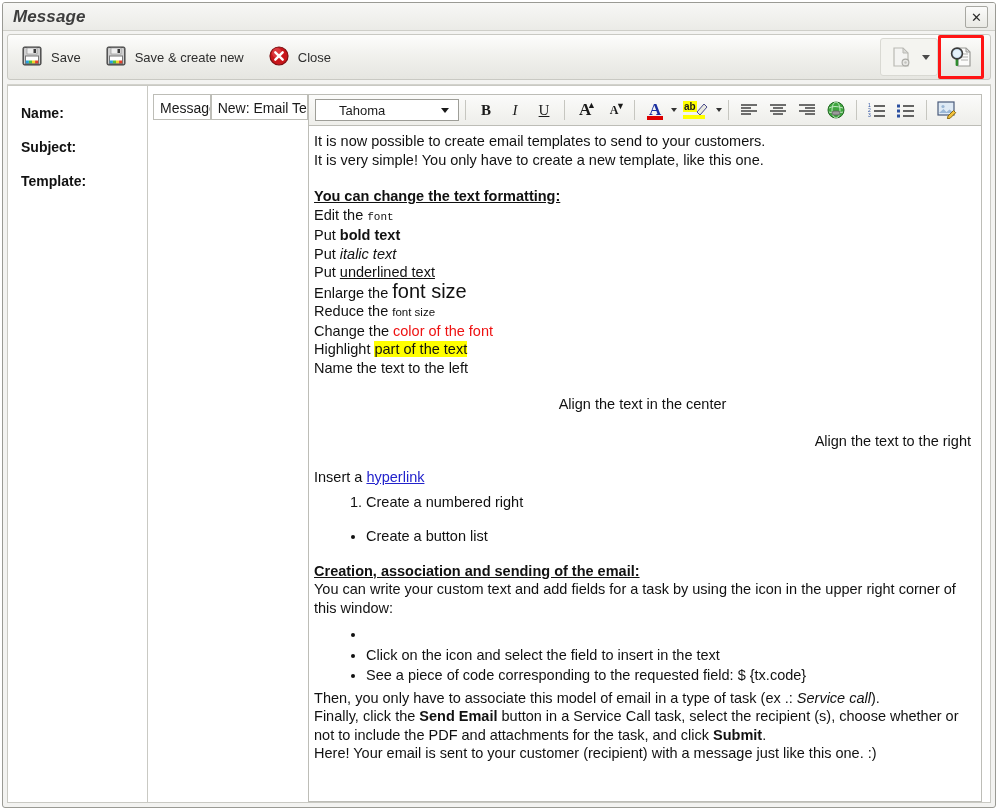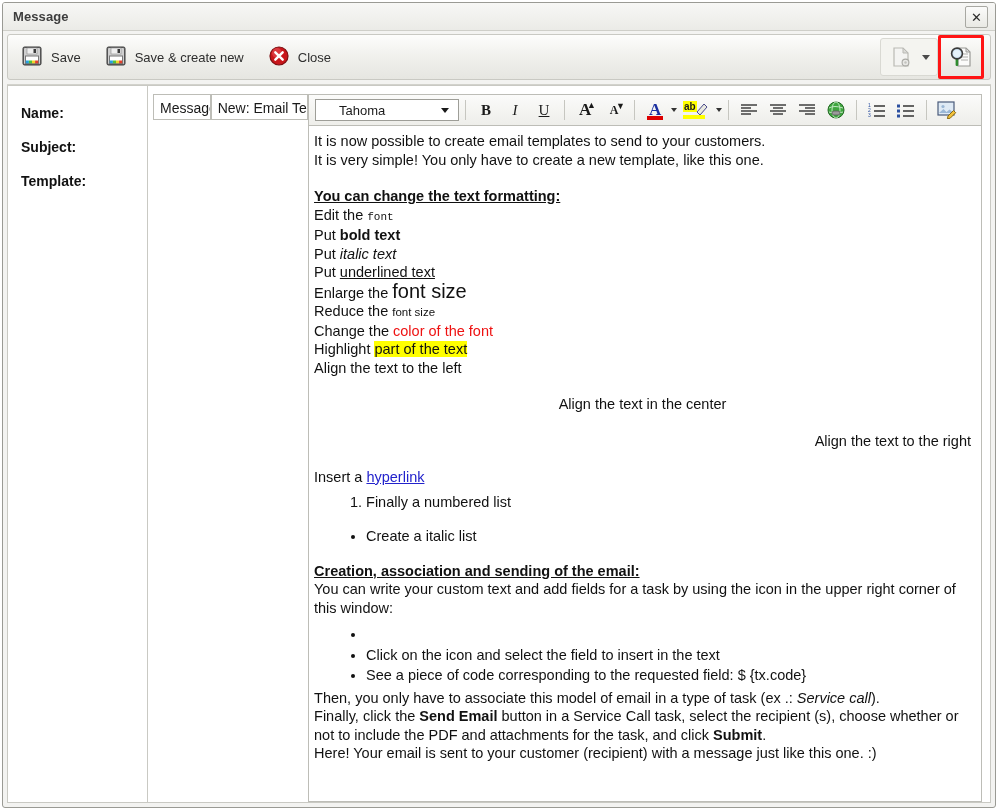--- a/index.html
+++ b/index.html
@@ -26,25 +26,26 @@
     height: 27px;
     flex: 0 0 27px;
     background: linear-gradient(to bottom, #f7f7f5 0%, #ebebe7 100%);
     display: flex;
     align-items: center;
     position: relative;
     border-bottom: 1px solid #cfcfc9;
     border-radius: 2px 2px 0 0;
   }
   .title-text {
-    font-size: 13px;
+    font-size: 17px;
     font-weight: bold;
     color: #3d3d3d;
     padding-left: 10px;
     letter-spacing: .1px;
+    font-style: italic;
   }
   .close-btn {
     position: absolute;
     right: 7px; top: 3px;
     width: 21px; height: 20px;
     border: 1px solid #a8a8a2;
     border-radius: 2px;
     background: linear-gradient(to bottom,#fbfbfa,#e9e9e4);
     display: flex; align-items: center; justify-content: center;
     font-size: 13px; color: #2b2b2b;
@@ -475,33 +476,33 @@
           <div class="blank"></div>
           <p class="u-bold">You can change the text formatting:</p>
           <p><span>Edit the </span><span class="mono">font</span></p>
           <p><span>Put </span><b>bold text</b></p>
           <p><span>Put </span><i>italic text</i></p>
           <p><span>Put </span><u>underlined text</u></p>
           <p><span>Enlarge the </span><span class="big">font size</span></p>
           <p><span>Reduce the </span><span class="small">font size</span></p>
           <p><span>Change the </span><span class="red">color of the font</span></p>
           <p><span>Highlight </span><span class="hl">part of the text</span></p>
-          <p>Align the text to the left</p>
+          <p>Name the text to the left</p>
           <div class="blank"></div>
           <p class="ctr">Align the text in the center</p>
           <div class="blank"></div>
           <p class="rgt">Align the text to the right</p>
           <div class="blank"></div>
           <p><span>Insert a </span><a class="link" href="#">hyperlink</a></p>
 
           <ol class="doc">
-            <li>Finally a numbered list</li>
+            <li>Create a numbered right</li>
           </ol>
           <ul class="doc">
-            <li>Create a italic list</li>
+            <li>Create a button list</li>
           </ul>
 
           <p class="u-bold">Creation, association and sending of the email:</p>
           <p>You can write your custom text and add fields for a task by using the icon in the upper right corner of this window:</p>
 
           <ul class="doc tight">
             <li></li>
             <li>Click on the icon and select the field to insert in the text</li>
             <li>See a piece of code corresponding to the requested field: $ {tx.code}</li>
           </ul>

